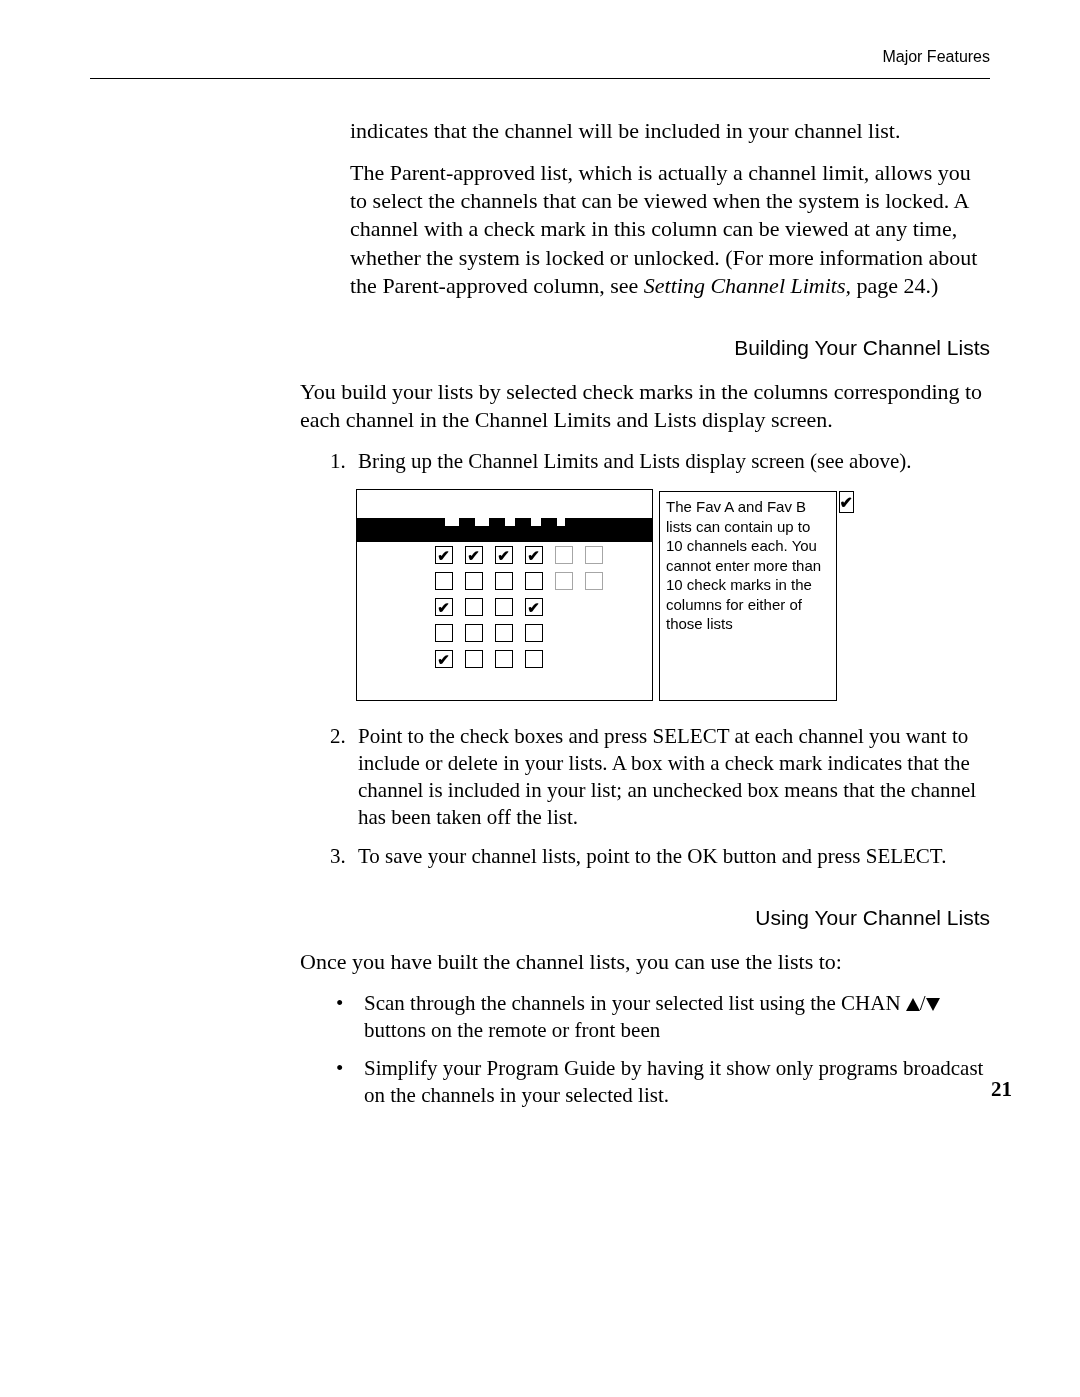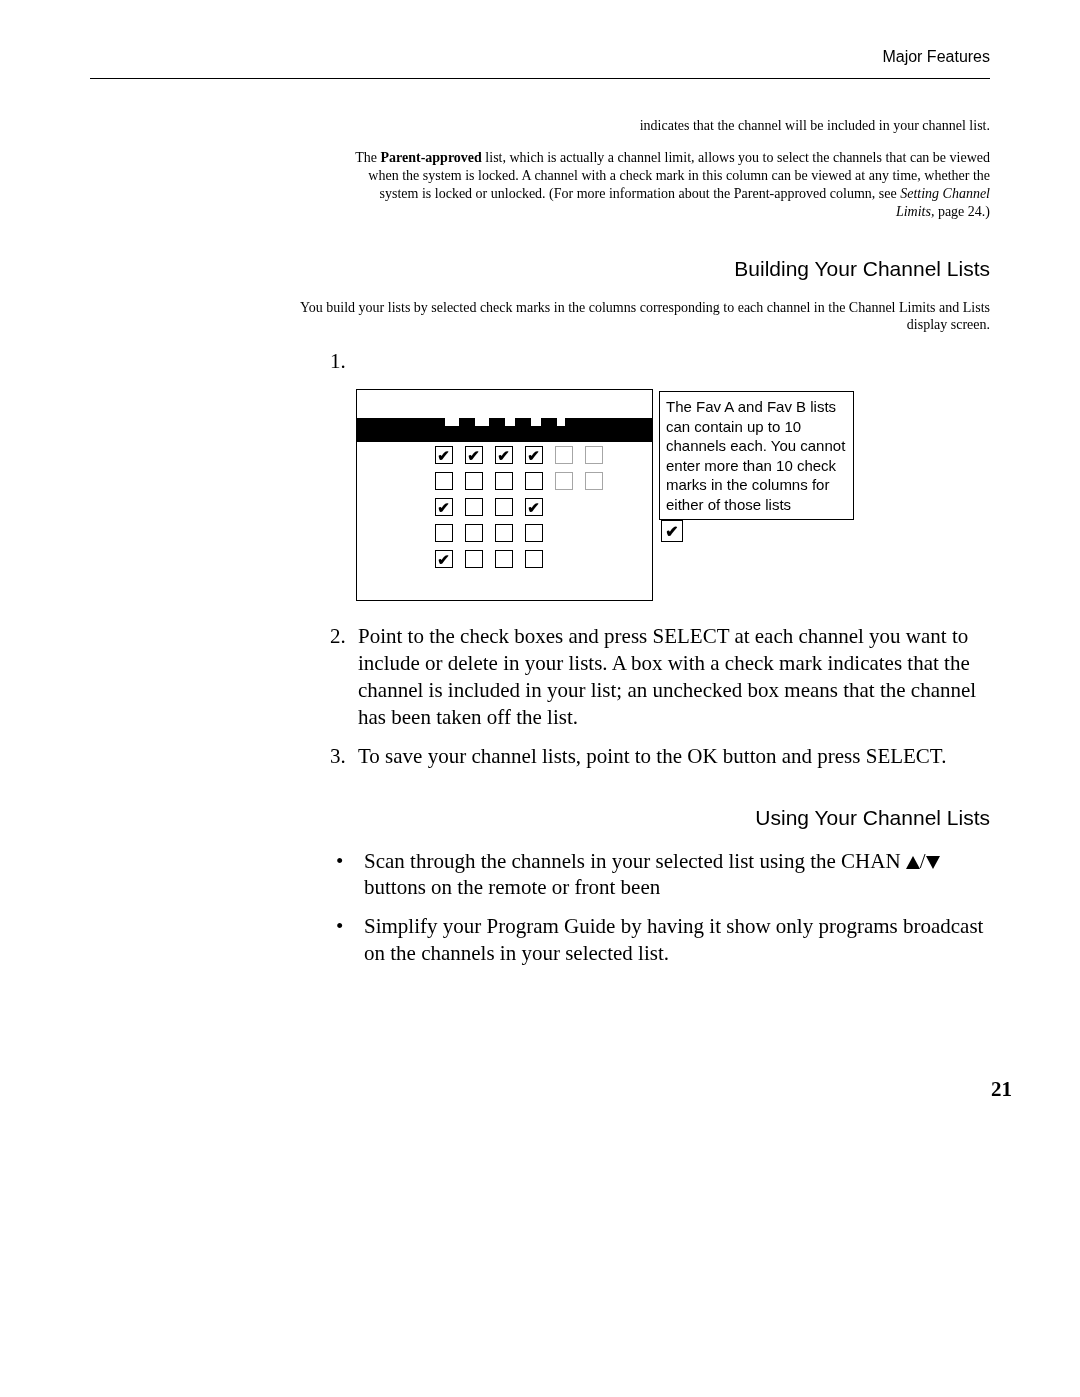--- a/index.html
+++ b/index.html
@@ -24,24 +24,23 @@
     border-bottom: 1px solid #000;
   }
   .body-col {
     margin-left: 260px; 
     margin-right: 0;
   }
   .body-narrow {
     margin-left: 210px;
   }
   p {
-    font-size: 14px;
+    font-size: 22px;
     line-height: 1.28;
     margin: 0 0 14px 0;
-    text-align: right;
   }
   .first-block { margin-top: 38px; }
   .subhead {
     font-family: Arial, Helvetica, sans-serif;
     font-size: 21px;
     margin: 36px 0 18px 10px;
     text-align: right;
   }
   .ol-item {
     display: flex;
@@ -58,21 +57,21 @@
     font-size: 21px;
     line-height: 1.28;
     margin: 0 0 12px 8px;
   }
   .ul-dot {
     width: 28px;
     flex: none;
     text-align: left;
   }
   .italic { font-style: italic; }
-  .bold { font-weight: bold; margin-top: 45px; }
+  .bold { font-weight: normal; margin-top: 45px; }
 
   
   .figure-wrap {
     margin: 14px 0 22px 0;
     display: flex;
     gap: 6px;
   }
   .screen {
     width: 295px;
     position: relative;
@@ -113,21 +112,21 @@
     content: "✔";
     font-size: 15px;
     line-height: 1;
     font-weight: bold;
   }
   .chk.pale { opacity: .35; }
   .chk.spacer { border:none; }
   .callout-col {
     width: 195px;
     display:flex;
-    flex-direction:column;
+    flex-direction:row;
     padding-top: 2px;
   }
   .callout-box {
     border: 1px solid #000;
     padding: 5px 6px;
     font-family: Arial, Helvetica, sans-serif;
     font-size: 15px;
     line-height: 1.3;
   }
   .callout-chk {
@@ -180,20 +179,21 @@
     </p>
   </div>
 
   <div class="subhead">Building Your Channel Lists</div>
 
   <div class="body-narrow">
     <p>You build your lists by selected check marks in the columns corresponding to each channel in the Channel Limits and Lists display screen.</p>
 
     <div class="ol-item" style="margin-left:30px;">
       <span class="ol-num">1.</span>
+      <span>Bring up the Channel Limits and Lists display screen (see above).</span>
     </div>
 
     <div class="figure-wrap" style="margin-left:56px;">
       <div class="screen">
         <div class="screen-header"></div>
         <div class="screen-colhead">
           <span class="col-label"></span>
           <span class="col-label"></span>
           <span class="col-label" style="width:10px"></span>
           <span class="col-label" style="width:10px"></span>
@@ -255,20 +255,21 @@
     </div>
     <div class="ol-item" style="margin-left:30px;">
       <span class="ol-num">3.</span>
       <span>To save your channel lists, point to the OK button and press SELECT.</span>
     </div>
   </div>
 
   <div class="subhead">Using Your Channel Lists</div>
 
   <div class="body-narrow">
+    <p>Once you have built the channel lists, you can use the lists to:</p>
 
     <div class="ul-item" style="margin-left:36px;">
       <span class="ul-dot">•</span>
       <span>
         <span>Scan through the channels in your selected list using the CHAN </span><span class="arrow-up"></span><span>/</span><span class="arrow-down"></span><span> buttons on the remote or front been</span>
       </span>
     </div>
 
     <div class="ul-item" style="margin-left:36px;">
       <span class="ul-dot">•</span>

